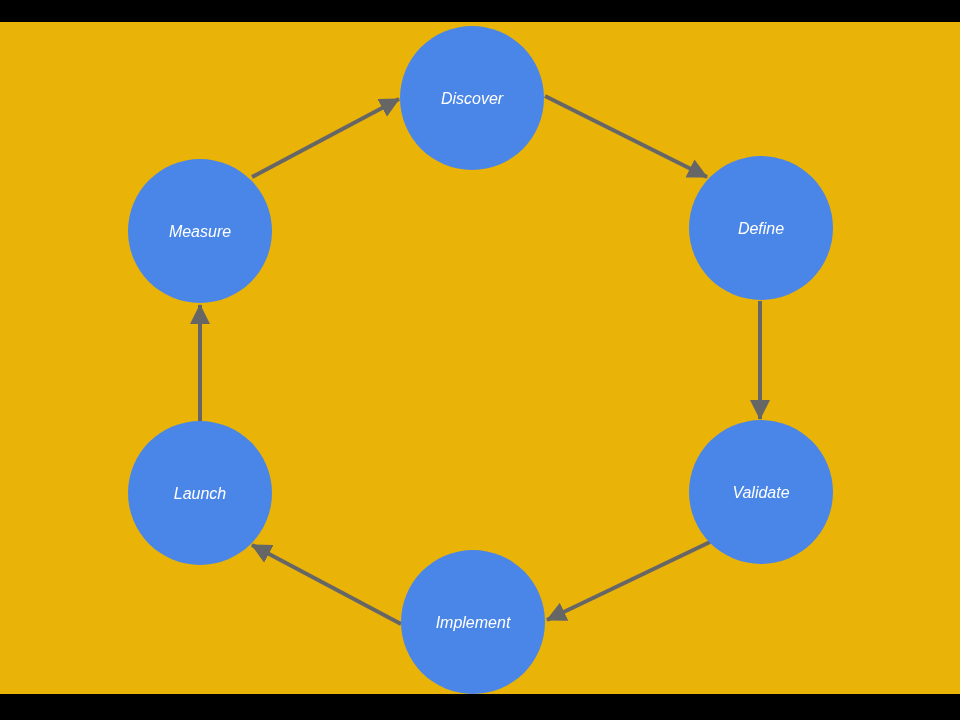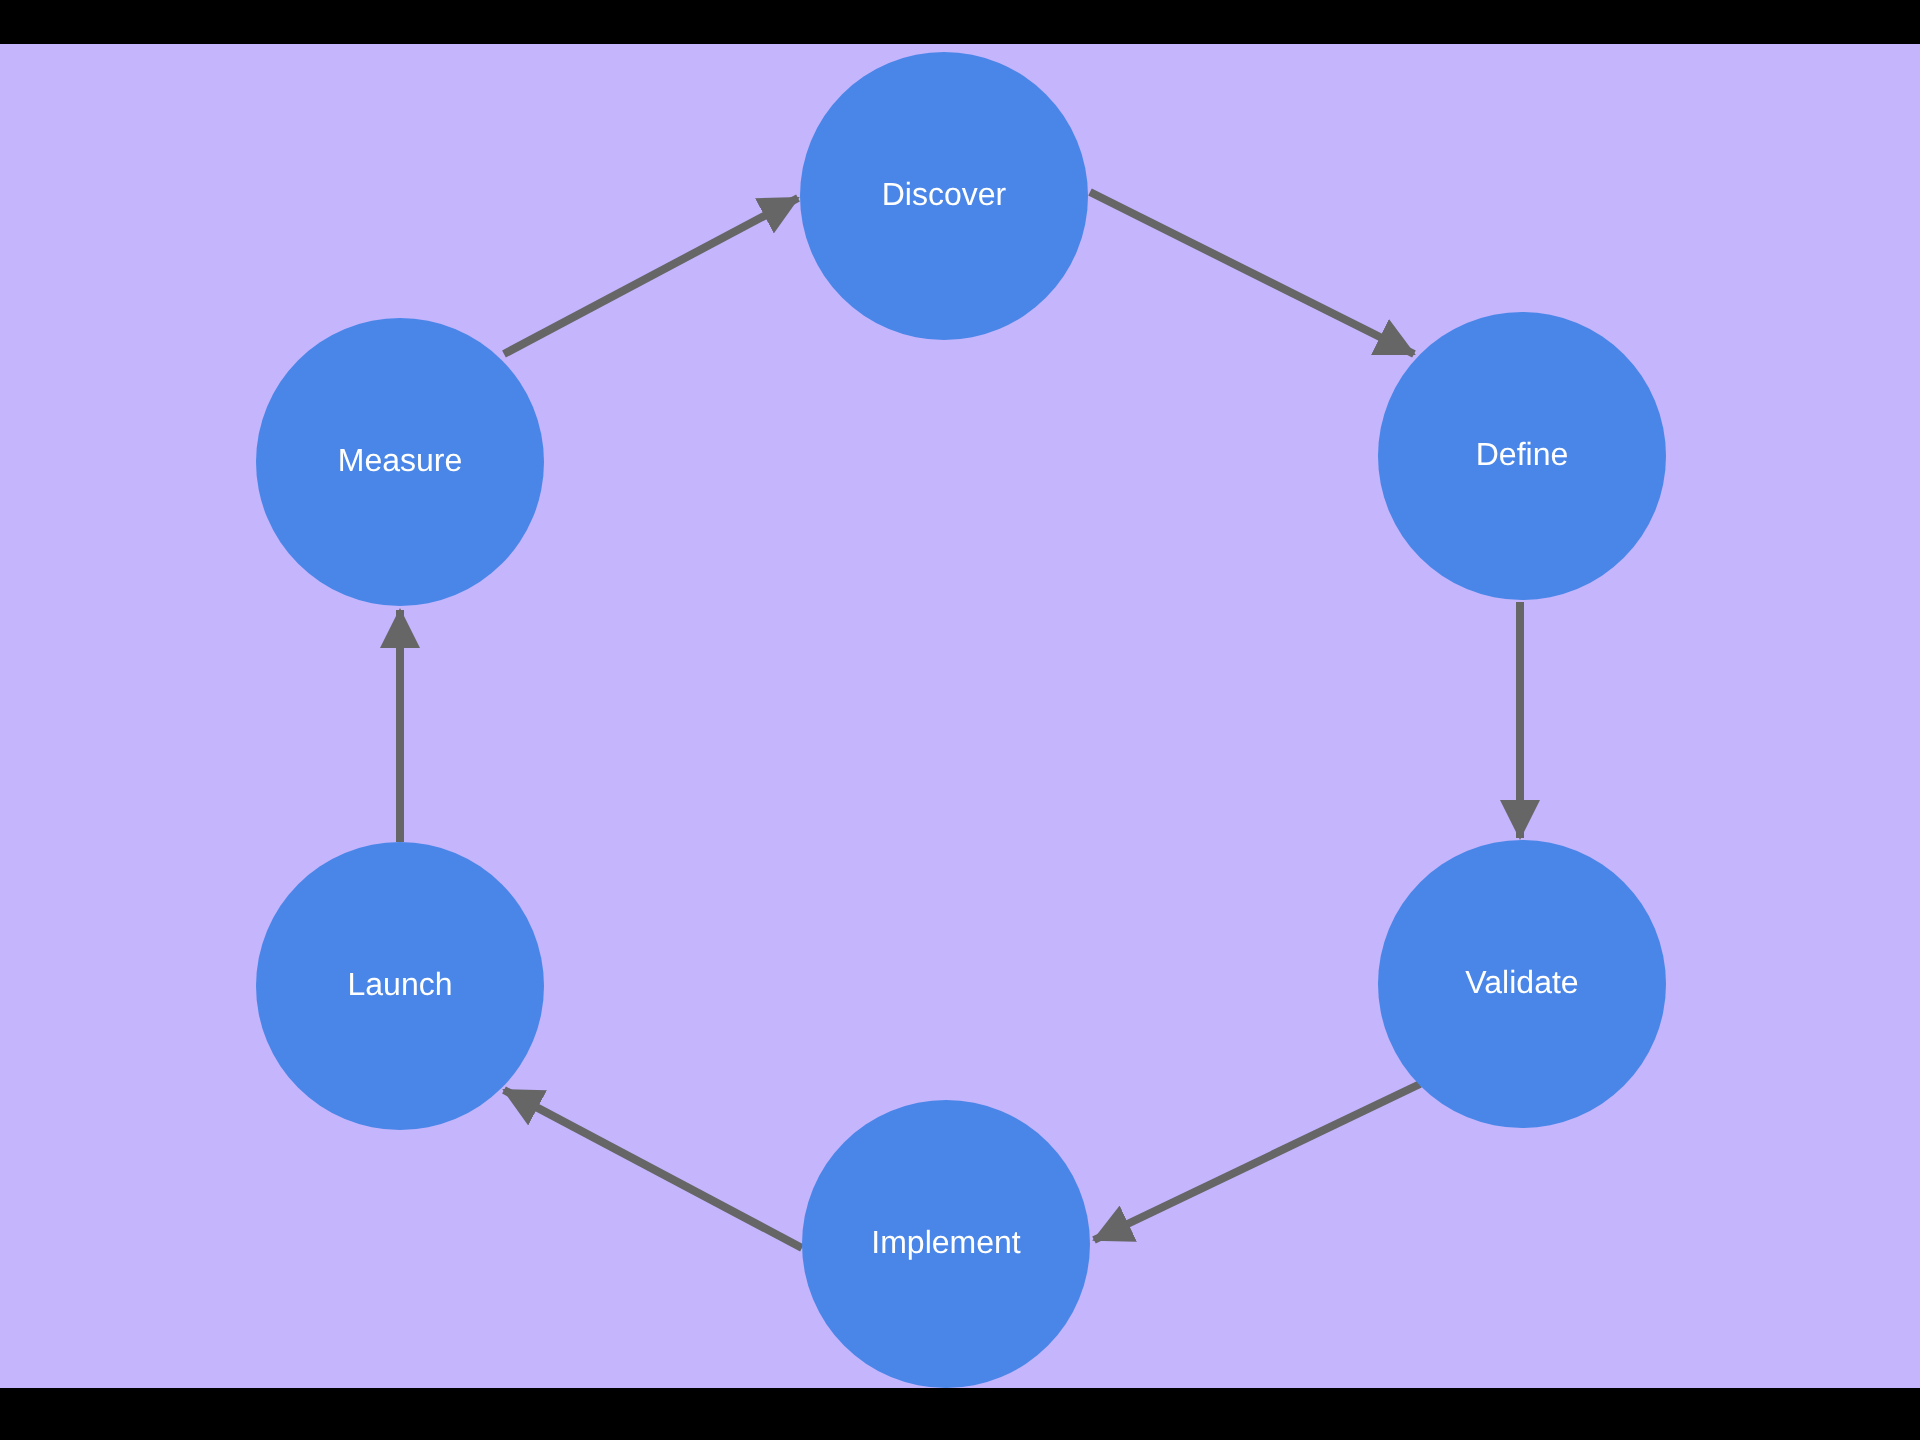--- a/index.html
+++ b/index.html
@@ -30,21 +30,21 @@
     left: 0;
     z-index: 1;
   }
   svg#diagram text {
     font-family: "Liberation Sans", sans-serif;
   }
 </style>
 </head>
 <body>
 
-<div class="stage" style="background: #c4b5fd;">
+<div class="stage" style="background: #eab308; font-style: italic;">
   <svg id="diagram" width="960" height="720" viewBox="0 0 960 720">
       <defs>
         <marker id="ah" viewBox="0 0 10 10" refX="9.5" refY="5" markerWidth="20" markerHeight="20" markerUnits="userSpaceOnUse" orient="auto">
           <path d="M0,0 L10,5 L0,10 Z" fill="#666666"></path>
         </marker>
       </defs>
       <line x1="252" y1="177" x2="399" y2="99" stroke="#666666" stroke-width="4" marker-end="url(#ah)"></line>
       <line x1="545" y1="96" x2="707" y2="177" stroke="#666666" stroke-width="4" marker-end="url(#ah)"></line>
       <line x1="760" y1="301" x2="760" y2="419" stroke="#666666" stroke-width="4" marker-end="url(#ah)"></line>
       <line x1="710" y1="542" x2="547" y2="620" stroke="#666666" stroke-width="4" marker-end="url(#ah)"></line>

